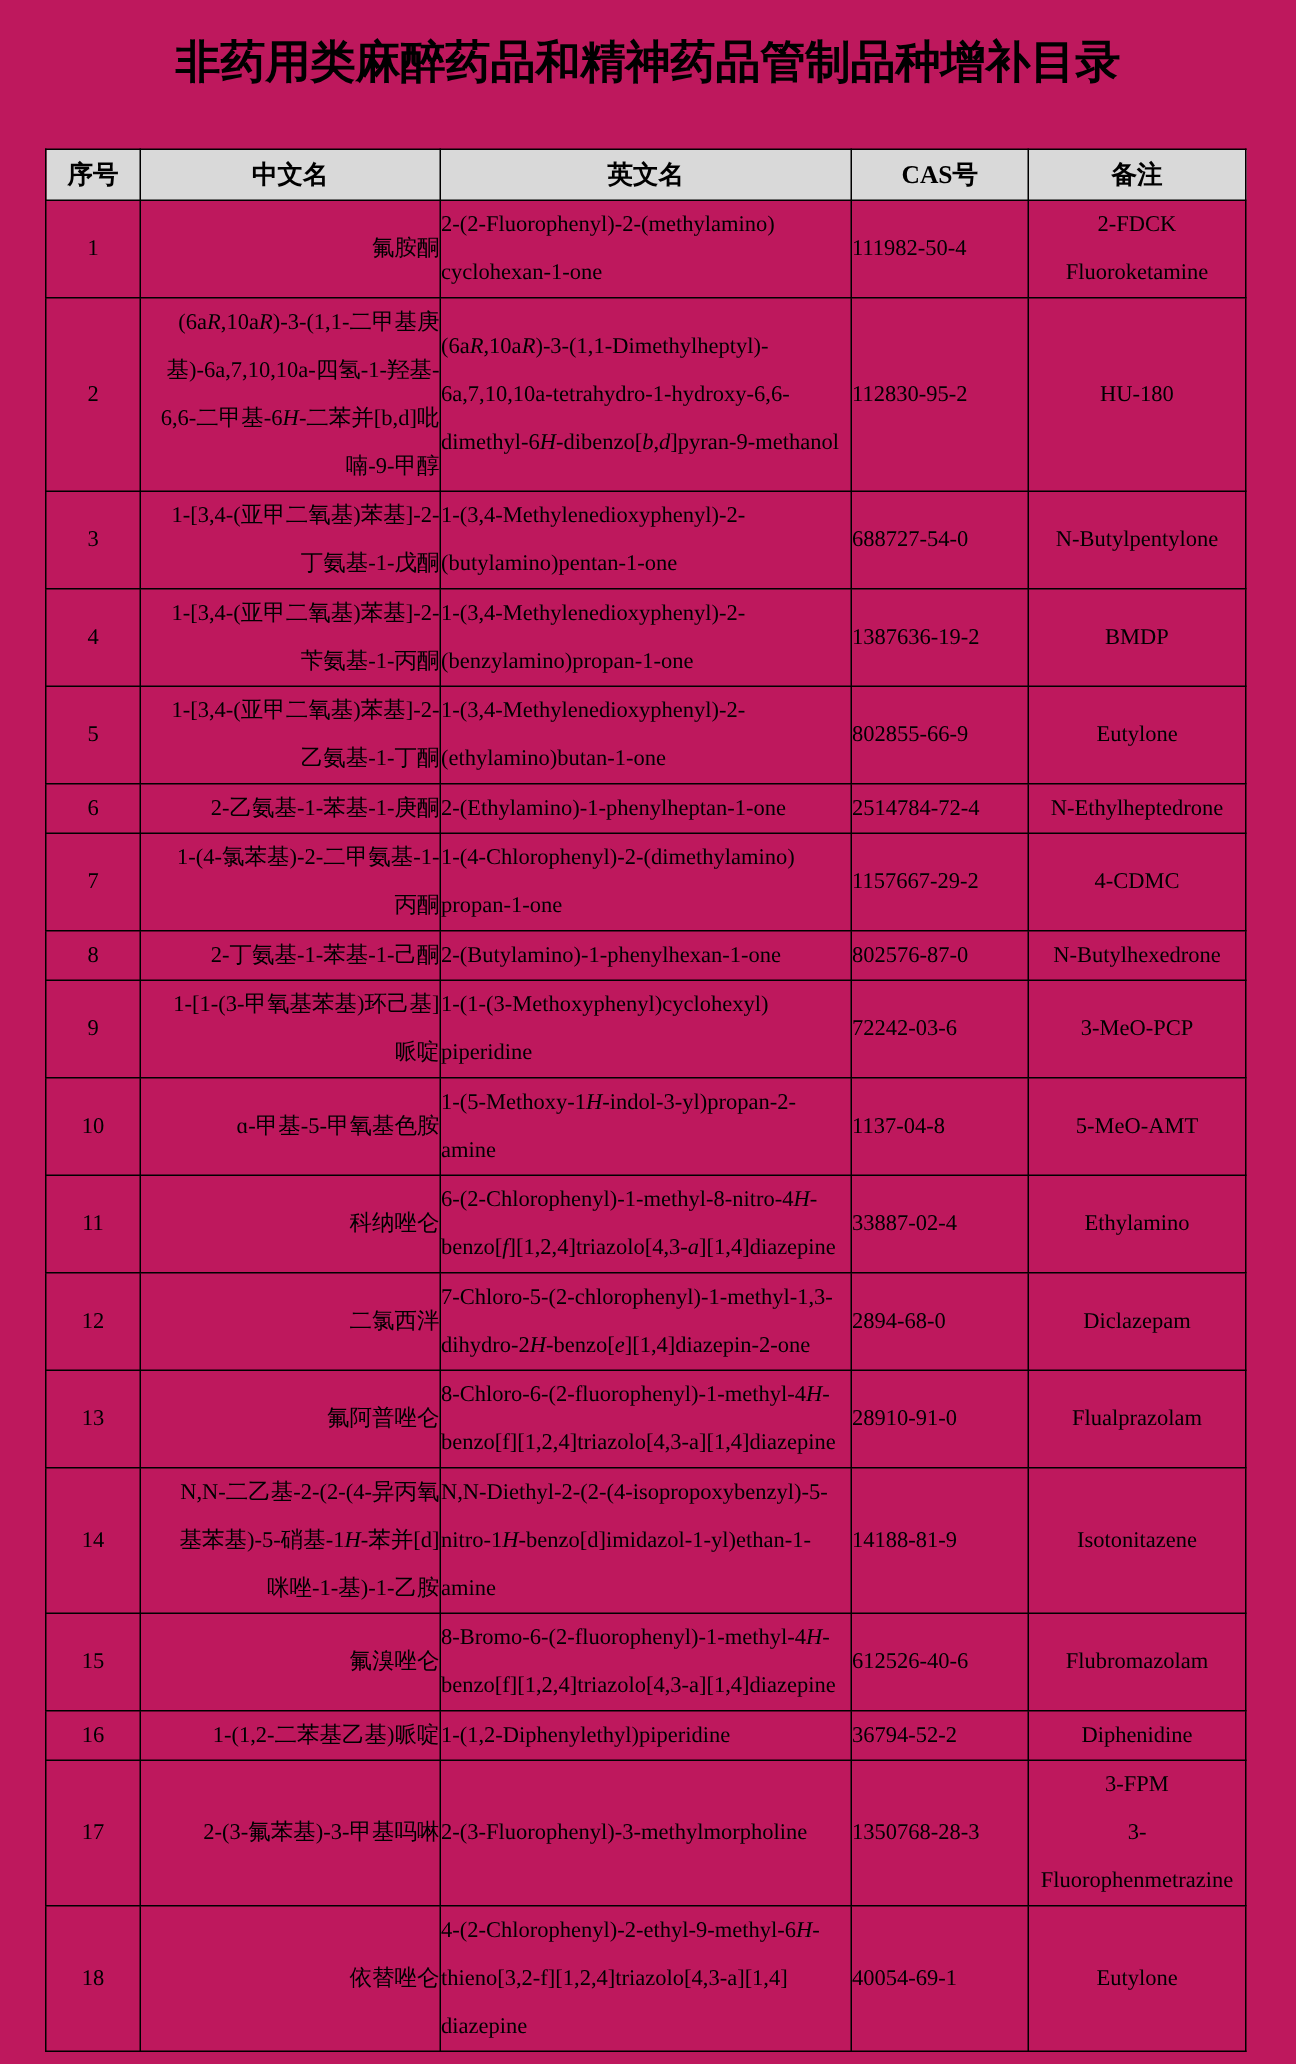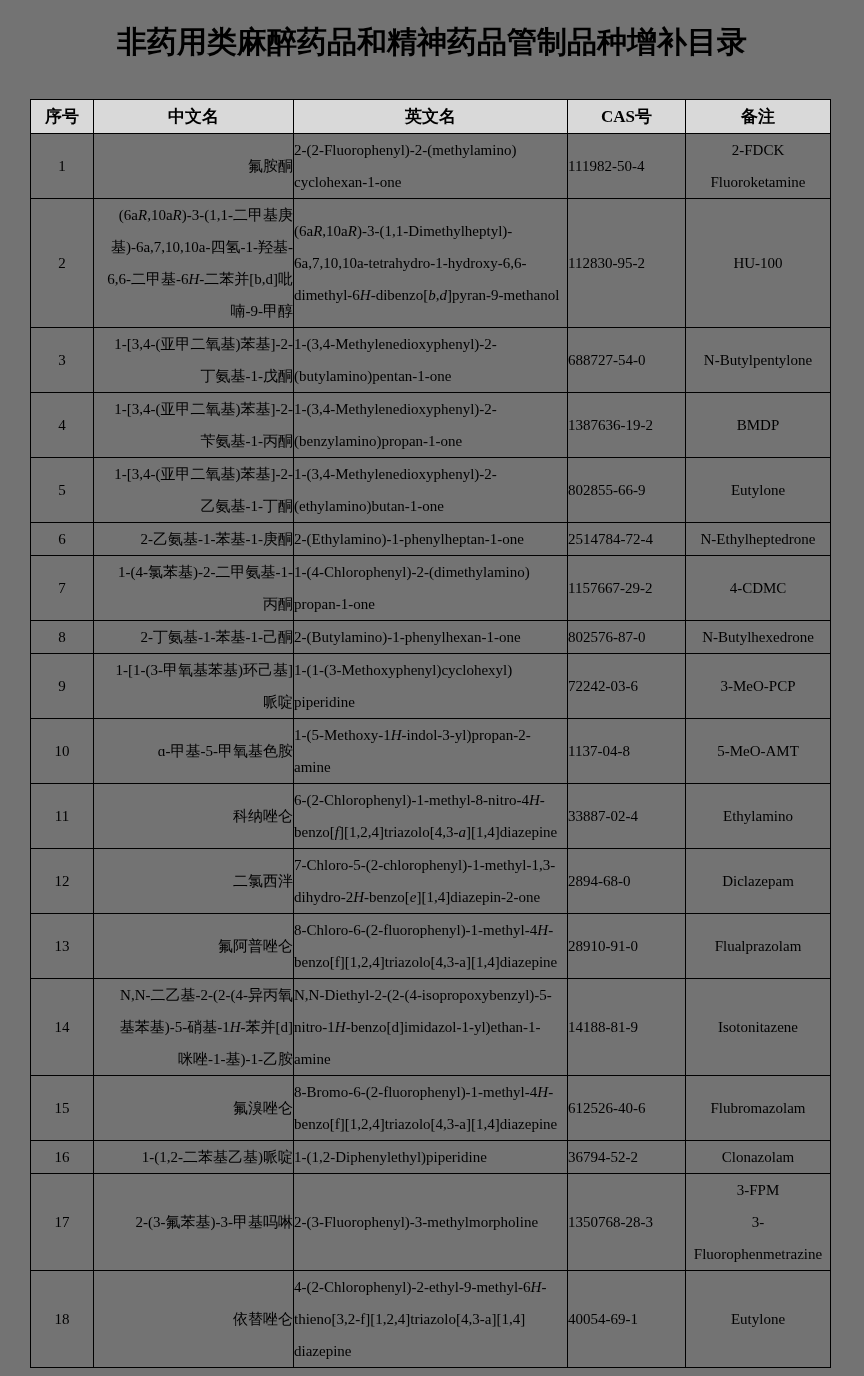--- a/index.html
+++ b/index.html
@@ -10,21 +10,21 @@
   body {
     width: 864px;
     height: 1376px;
     font-family: "Liberation Serif", "DejaVu Serif", serif;
     color: #000000;
     overflow: hidden;
   }
   .page {
     width: 864px;
     height: 1376px;
-    background: #737373;
+    background: #be185d;
   }
   .doc-title {
     margin: 0;
     padding-top: 25px;
     text-align: center;
     font-size: 30px;
     line-height: 34px;
     font-weight: bold;
     font-family: "Liberation Serif", "DejaVu Serif", serif;
   }
@@ -98,21 +98,21 @@
         <tr>
     <td class="c-no">2</td>
     <td class="c-cn">(6a<i>R</i>,10a<i>R</i>)-3-(1,1-二甲基庚
 基)-6a,7,10,10a-四氢-1-羟基-
 6,6-二甲基-6<i>H</i>-二苯并[b,d]吡
 喃-9-甲醇</td>
     <td class="c-en">(6a<i>R</i>,10a<i>R</i>)-3-(1,1-Dimethylheptyl)-
 6a,7,10,10a-tetrahydro-1-hydroxy-6,6-
 dimethyl-6<i>H</i>-dibenzo[<i>b</i>,<i>d</i>]pyran-9-methanol</td>
     <td class="c-cas">112830-95-2</td>
-    <td class="c-rm">HU-100</td>
+    <td class="c-rm">HU-180</td>
   </tr>
         <tr>
     <td class="c-no">3</td>
     <td class="c-cn">1-[3,4-(亚甲二氧基)苯基]-2-
 丁氨基-1-戊酮</td>
     <td class="c-en">1-(3,4-Methylenedioxyphenyl)-2-
 (butylamino)pentan-1-one</td>
     <td class="c-cas">688727-54-0</td>
     <td class="c-rm">N-Butylpentylone</td>
   </tr>
@@ -215,21 +215,21 @@
     <td class="c-en">8-Bromo-6-(2-fluorophenyl)-1-methyl-4<i>H</i>-
 benzo[f][1,2,4]triazolo[4,3-a][1,4]diazepine</td>
     <td class="c-cas">612526-40-6</td>
     <td class="c-rm">Flubromazolam</td>
   </tr>
         <tr>
     <td class="c-no">16</td>
     <td class="c-cn">1-(1,2-二苯基乙基)哌啶</td>
     <td class="c-en">1-(1,2-Diphenylethyl)piperidine</td>
     <td class="c-cas">36794-52-2</td>
-    <td class="c-rm">Clonazolam</td>
+    <td class="c-rm">Diphenidine</td>
   </tr>
         <tr>
     <td class="c-no">17</td>
     <td class="c-cn">2-(3-氟苯基)-3-甲基吗啉</td>
     <td class="c-en">2-(3-Fluorophenyl)-3-methylmorpholine</td>
     <td class="c-cas">1350768-28-3</td>
     <td class="c-rm">3-FPM
 3-
 Fluorophenmetrazine</td>
   </tr>

